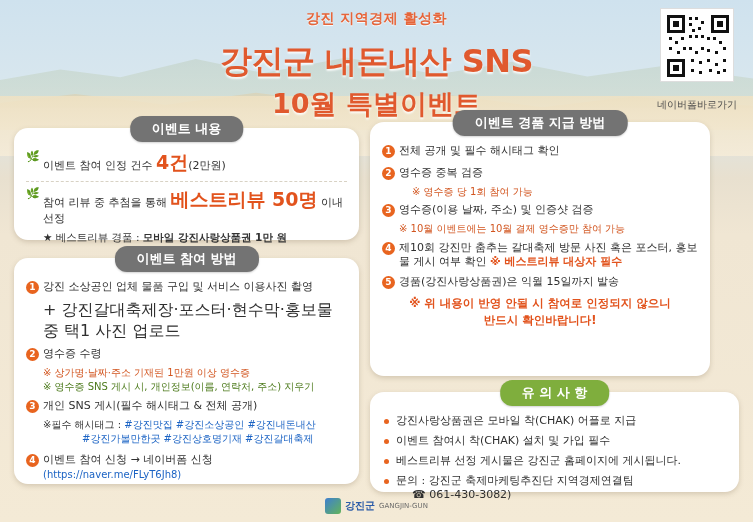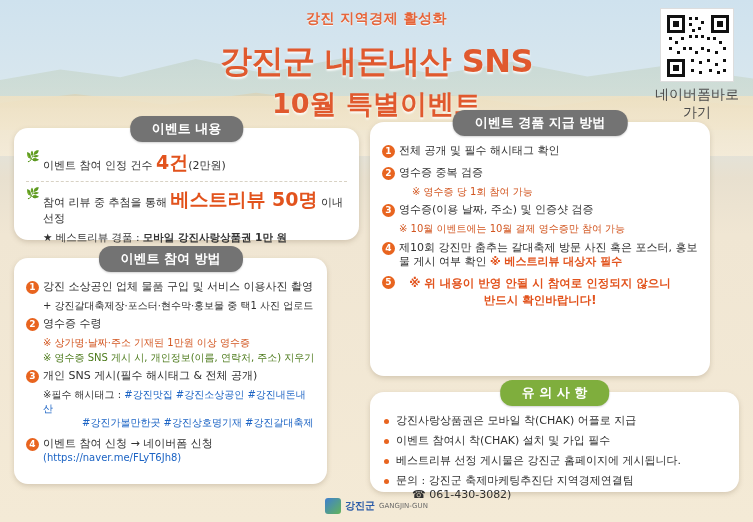--- a/index.html
+++ b/index.html
@@ -54,21 +54,21 @@
   }
   
   .qr-wrap{
     position:absolute;right:14px;top:8px;width:84px;text-align:center;
   }
   .qr-box{
     width:74px;height:74px;margin:0 auto;
     background:#fff;padding:4px;border:1px solid #ddd;box-sizing:border-box;
   }
   .qr-caption{
-    margin-top:4px;font-size:14px;color:#4a4a4a;
+    margin-top:16px;font-size:10px;color:#4a4a4a;
   }
 
   
   .card{
     position:absolute;
     background:#ffffff;
     border-radius:14px;
     box-shadow:0 2px 5px rgba(120,100,70,.25);
     box-sizing:border-box;
     padding:10px 12px 10px 12px;
@@ -101,21 +101,21 @@
   }
   .leafy{
     position:absolute;left:0;top:0;font-size:11px;color:#6fa02f;
   }
   .sub{
     padding-left:17px;font-size:10px;color:#d2551f;line-height:1.35;margin:1px 0 0 0;
   }
   .sub.green{color:#4c7a1b;}
   .sub.plain{color:#333;}
   .cont{
-    padding-left:17px;font-size:10px;color:#2f2f2f;line-height:1.35;margin:1px 0 0 0;
+    padding-left:17px;font-size:16px;color:#2f2f2f;line-height:1.35;margin:1px 0 0 0;
   }
   .star{
     padding-left:17px;font-size:10.5px;color:#333;margin-top:3px;
   }
   .em-orange{color:#e2531d;font-weight:bold;}
   .em-big{color:#e2531d;font-weight:bold;font-size:19px;}
   .em-bold{font-weight:bold;}
   .hashtag{color:#1b63c4;font-weight:normal;}
   .link{color:#1b63c4;text-decoration:none;font-size:10px;}
   .warn{
@@ -231,21 +231,21 @@
           <span class="leafy">🌿</span>
           <span>참여 리뷰 중 추첨을 통해 </span><span class="em-big">베스트리뷰 50명</span><span> 이내 선정</span>
         </li>
       </ul>
       <div class="star">
         <span>★ 베스트리뷰 경품 : </span><span class="em-bold">모바일 강진사랑상품권 1만 원</span>
       </div>
     </div>
   </div>
 
-  <div class="card" style="left:14px;top:258px;width:313px;height:226px;">
+  <div class="card" style="left:14px;top:258px;width:345px;height:226px;">
     <div class="card-title">이벤트 참여 방법</div>
     <div class="card-body">
       <ul class="items">
         <li>
           <span class="num">1</span>
           <span>강진 소상공인 업체 물품 구입 및 서비스 이용사진 촬영</span>
         </li>
         <div class="cont">+ 강진갈대축제장·포스터·현수막·홍보물 중 택1 사진 업로드</div>
 
         <li style="margin-top:5px;">
@@ -296,20 +296,21 @@
         <div class="sub">※ 10월 이벤트에는 10월 결제 영수증만 참여 가능</div>
 
         <li style="margin-top:5px;">
           <span class="num">4</span>
           <span>제10회 강진만 춤추는 갈대축제 방문 사진 혹은 포스터, 홍보물 게시 여부 확인</span>
           <span class="em-orange">※ 베스트리뷰 대상자 필수</span>
         </li>
 
         <li style="margin-top:5px;">
           <span class="num">5</span>
+          <span>경품(강진사랑상품권)은 익월 15일까지 발송</span>
         </li>
       </ul>
       <div class="warn">※ 위 내용이 반영 안될 시 참여로 인정되지 않으니</div>
       <div class="warn" style="margin-top:1px;">반드시 확인바랍니다!</div>
     </div>
   </div>
 
   <div class="card" style="left:370px;top:392px;width:369px;height:100px;">
     <div class="card-title green">유 의 사 항</div>
     <div class="card-body">

